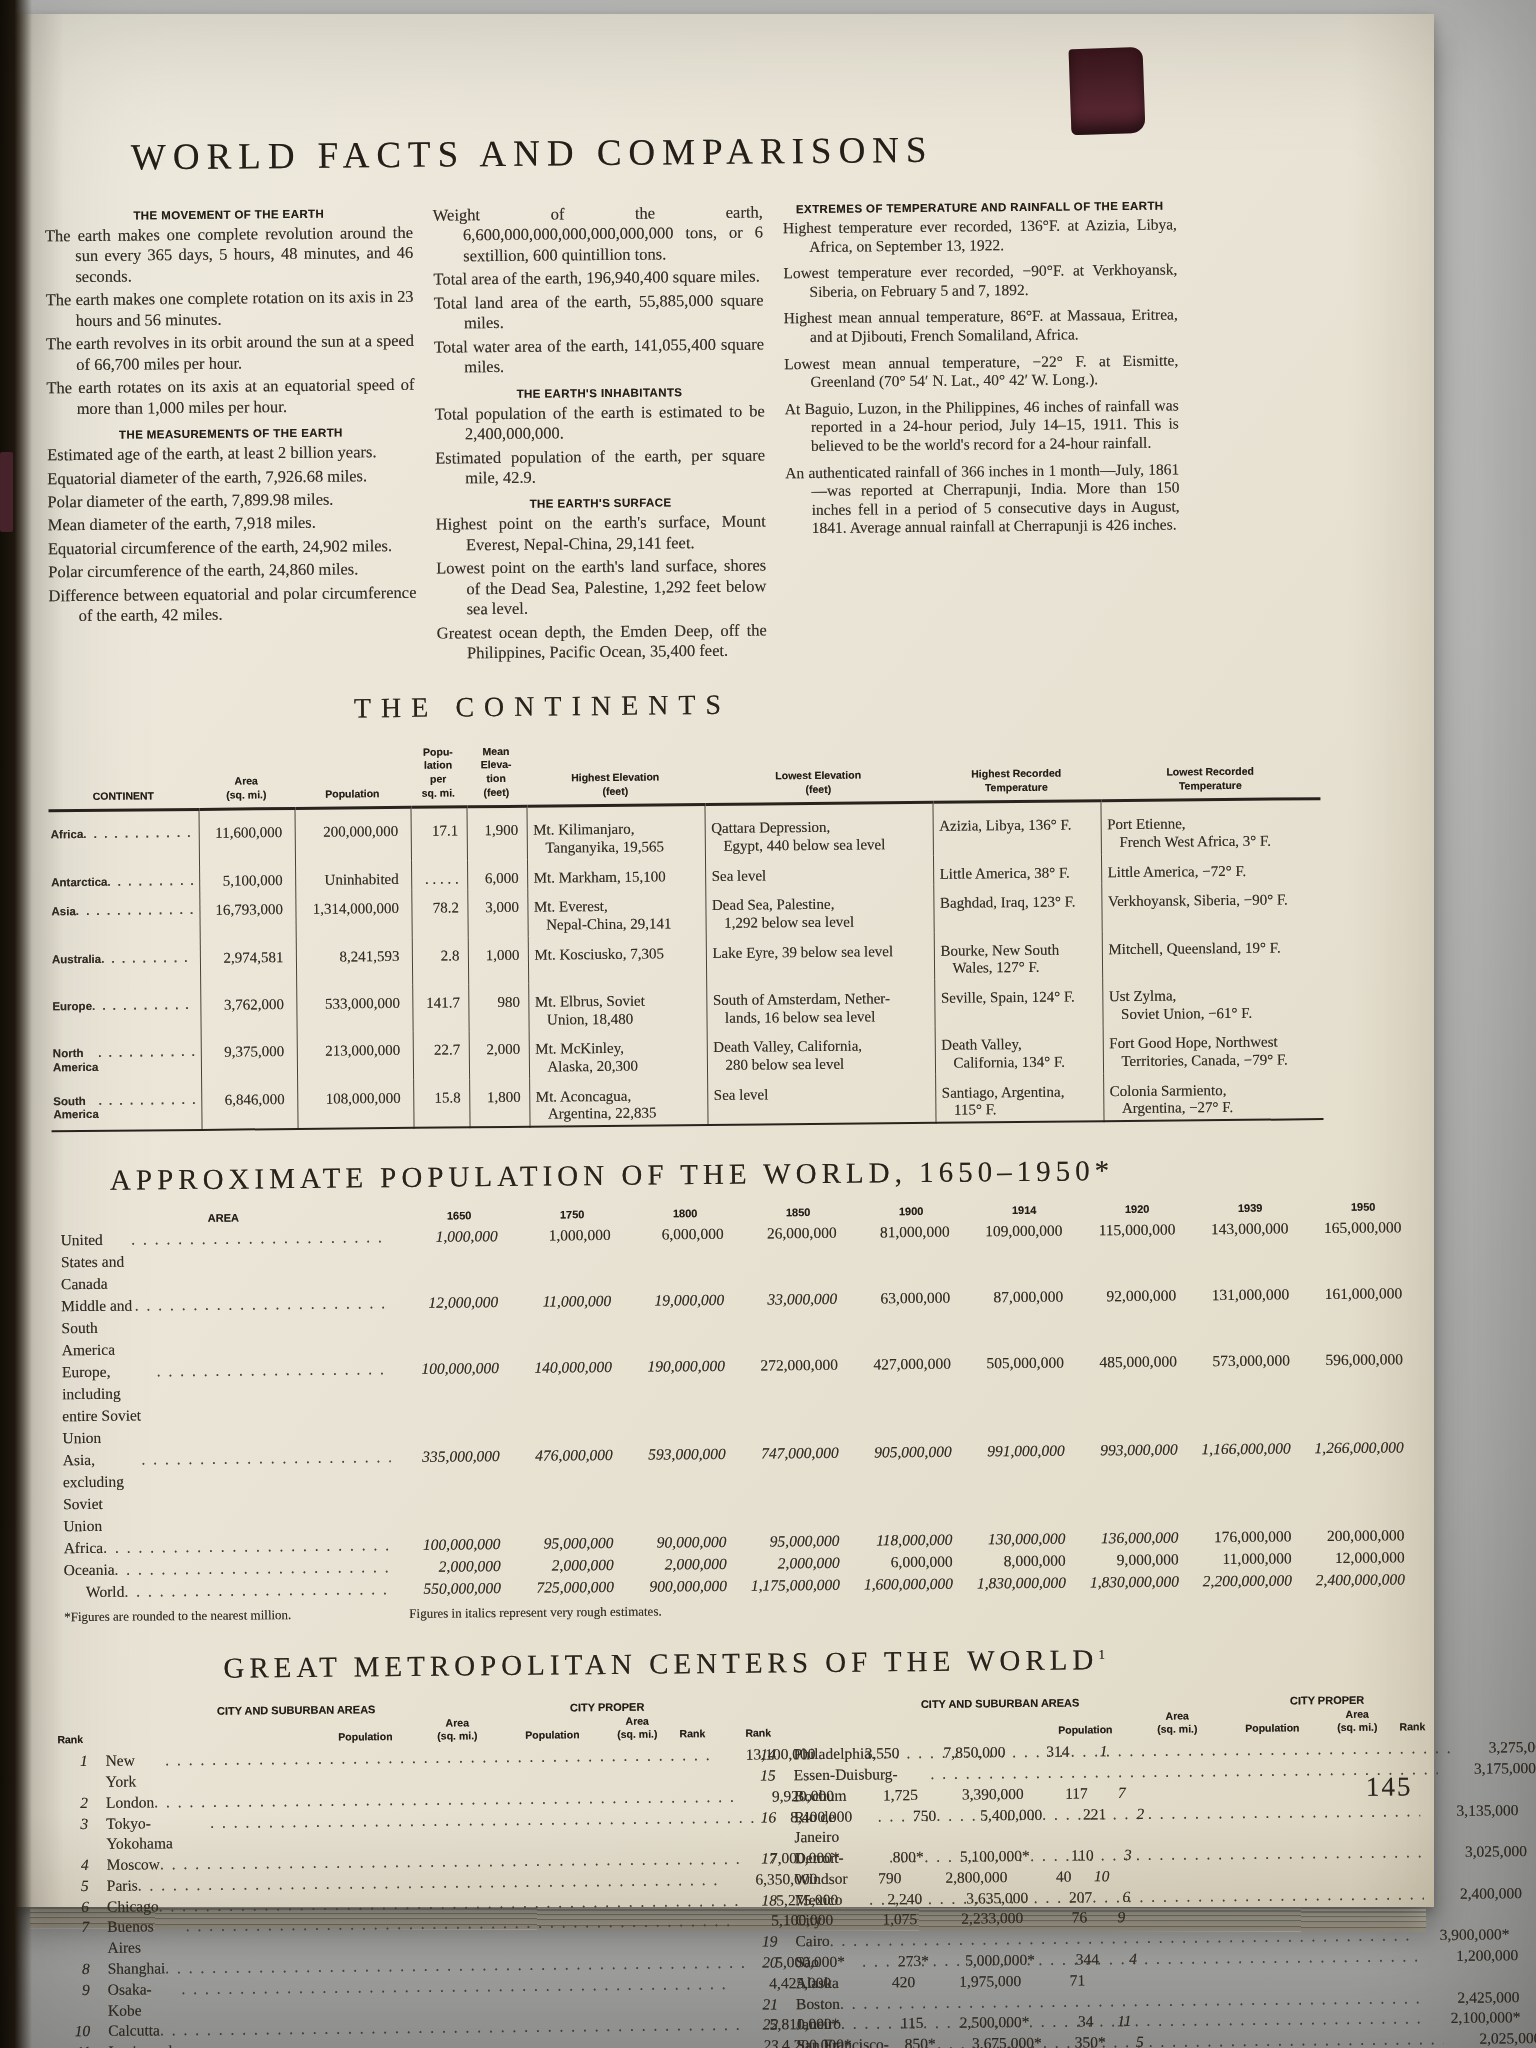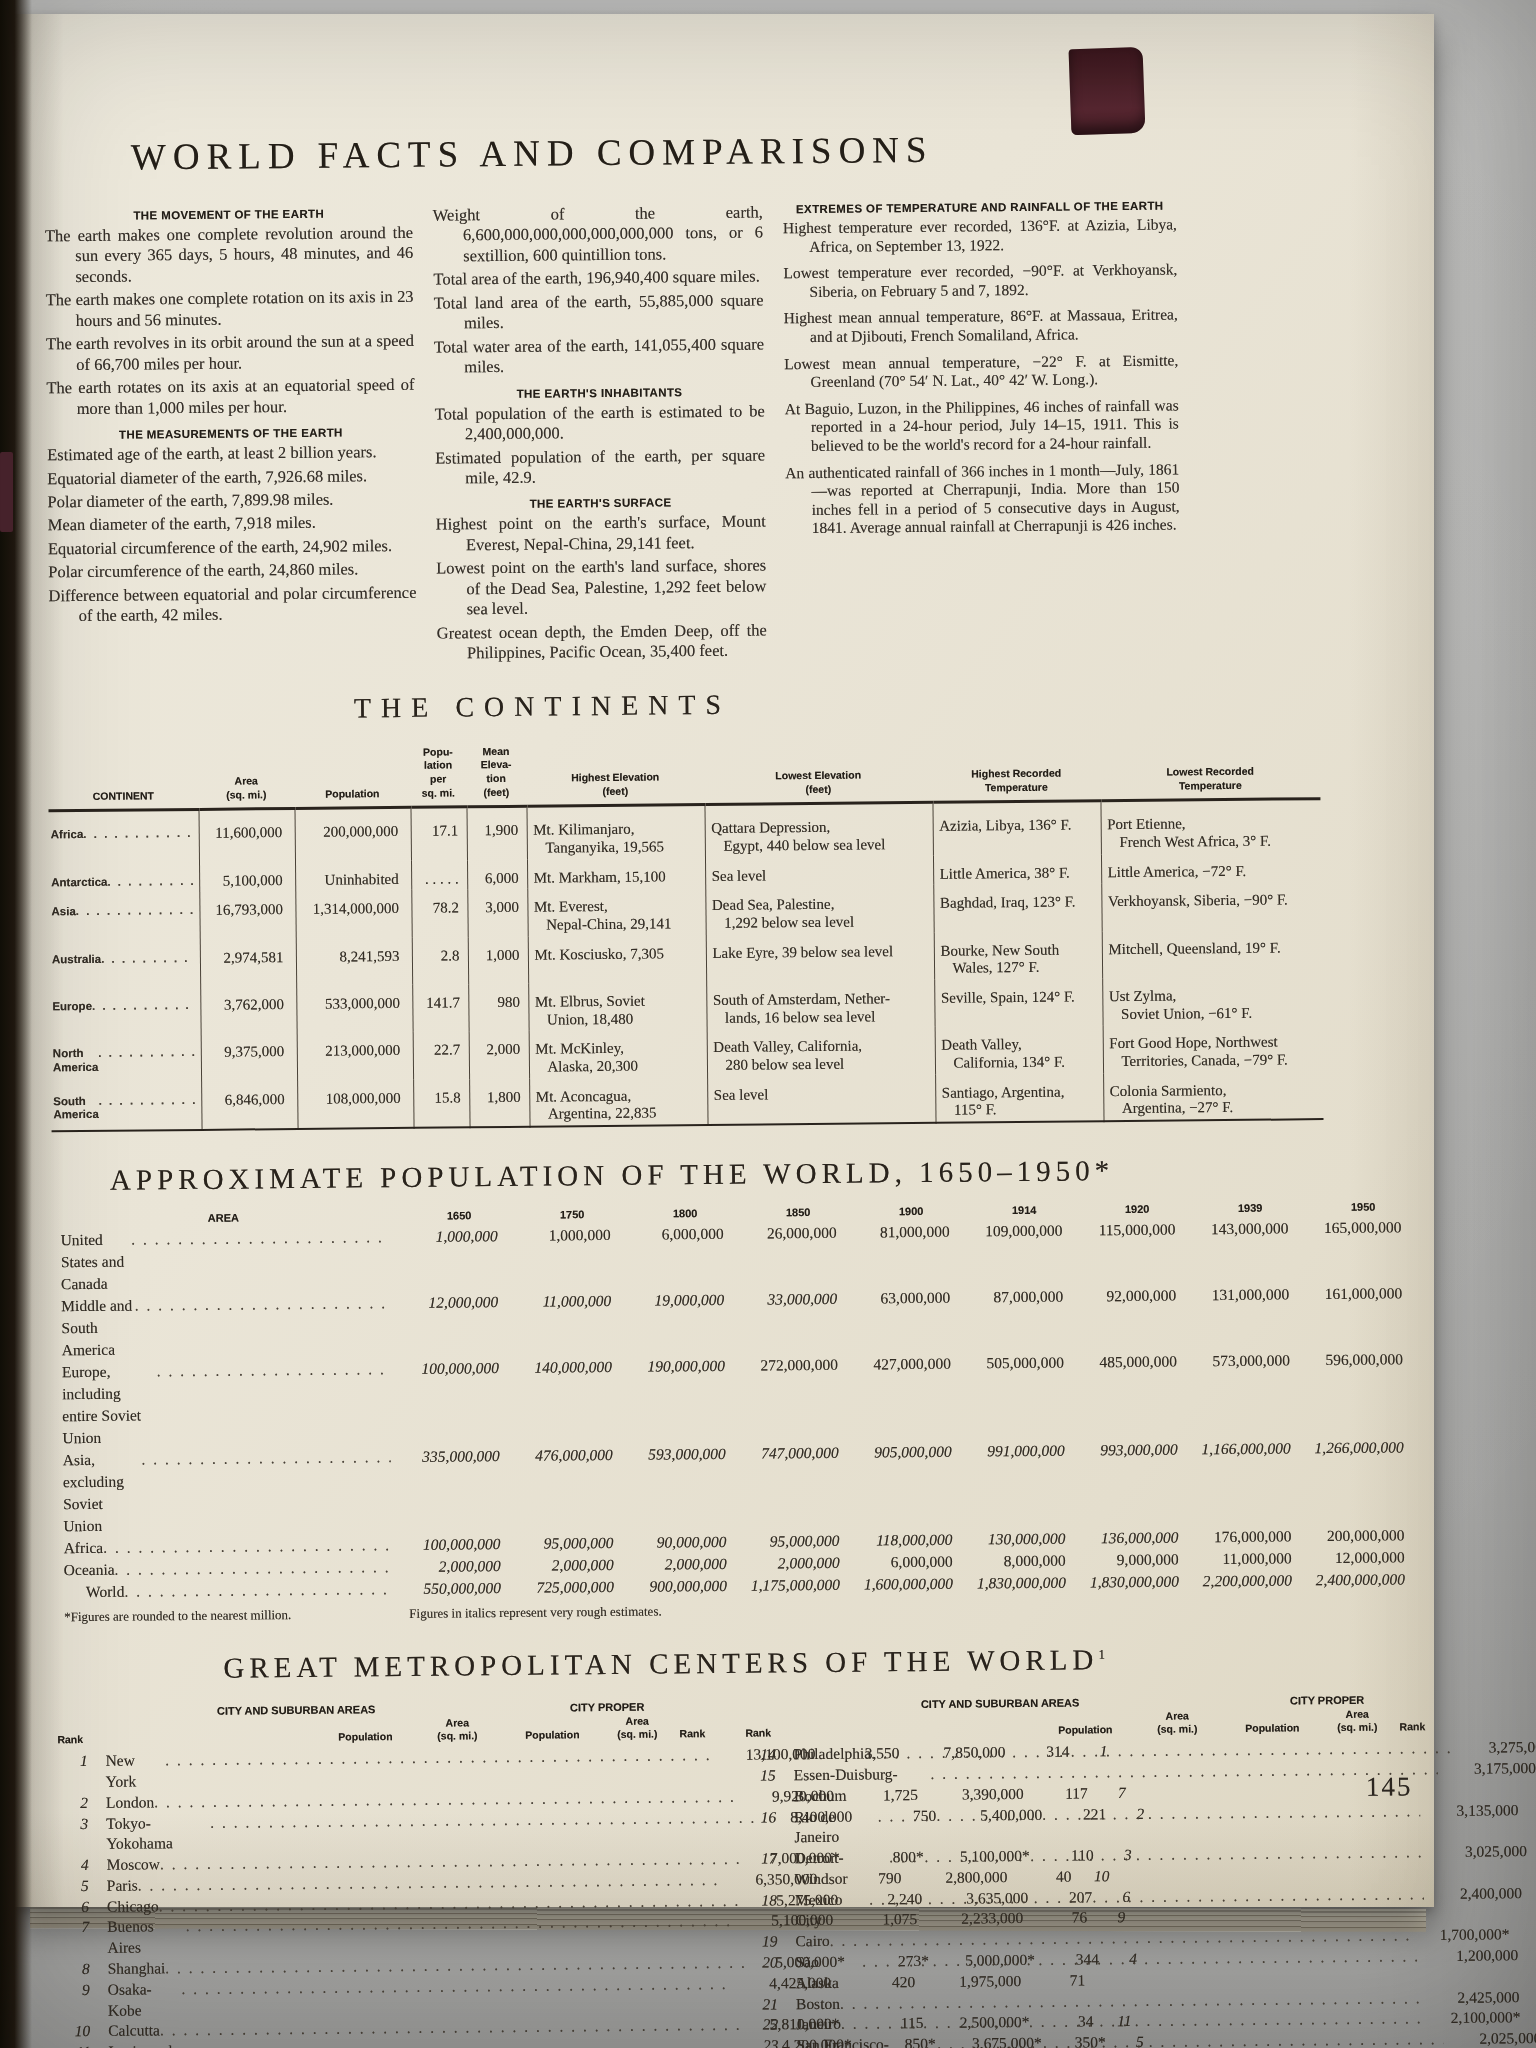--- a/index.html
+++ b/index.html
@@ -724,21 +724,21 @@
             </div>
             <div class="mv">2,400,000</div>
             <div class="mv">420</div>
           </div>
           <div class="mgrid mrow">
             <div class="rank">19</div>
             <div class="city">
               <span class="nm">Cairo</span>
               <span class="leader"></span>
             </div>
-            <div class="mv">1,700,000*</div>
+            <div class="mv">3,900,000*</div>
             <div class="mv">125*</div>
           </div>
           <div class="mgrid mrow">
             <div class="rank">20</div>
             <div class="city">
               <span class="nm">São Alaska</span>
               <span class="leader"></span>
             </div>
             <div class="mv">1,200,000</div>
             <div class="mv">1,035*</div>

